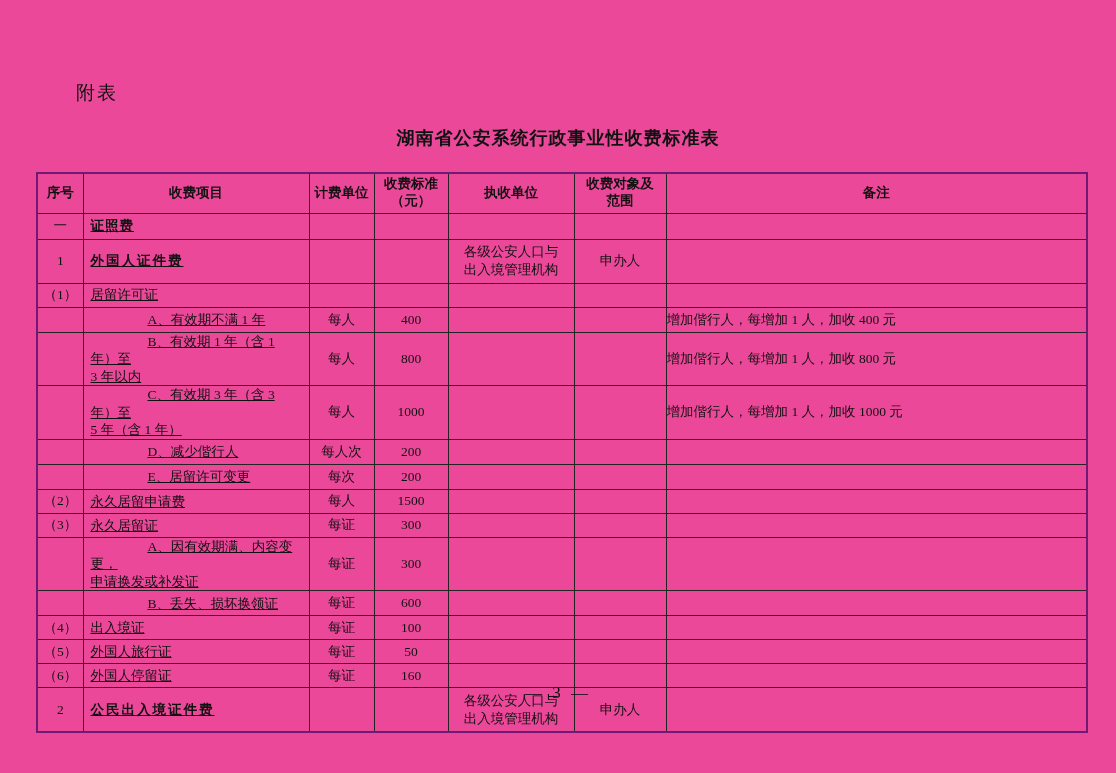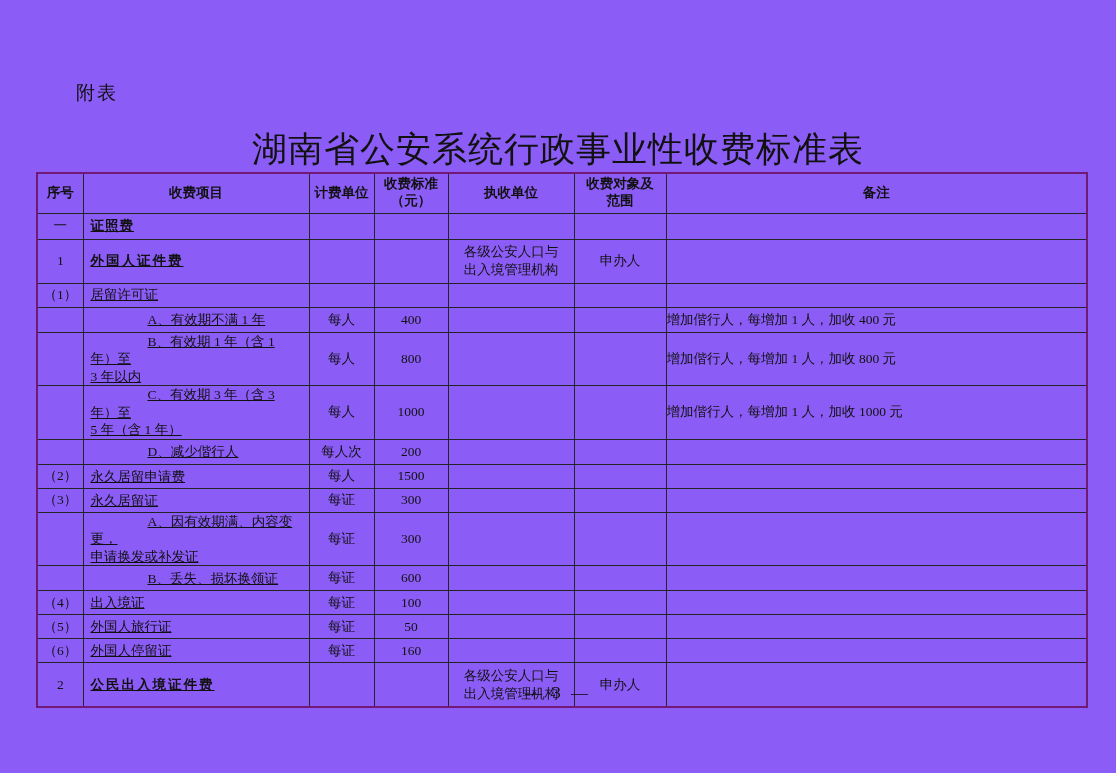--- a/index.html
+++ b/index.html
@@ -1,41 +1,41 @@
 <!DOCTYPE html>
 <html><head>
 <meta charset="utf-8">
 <style>
   * { margin: 0; padding: 0; box-sizing: border-box; }
   html, body { background: #e8e8e6; }
   .sheet {
     position: relative;
     width: 1116px;
     height: 773px;
-    background: #8b5cf6;
+    background: #ec4899;
     font-family: "Liberation Serif", "DejaVu Serif", serif;
     color: #111111;
     overflow: hidden;
   }
   .annotation {
     position: absolute;
     left: 76px;
     top: 80px;
     font-size: 19px;
     letter-spacing: 2px;
   }
   .doc-title {
     position: absolute;
     left: 0;
     top: 126px;
     width: 100%;
     text-align: center;
     font-family: "Liberation Sans", "DejaVu Sans", sans-serif;
-    font-weight: normal;
-    font-size: 35px;
+    font-weight: bold;
+    font-size: 18px;
     letter-spacing: 1px;
   }
   table.fee-table {
     position: absolute;
     left: 36px;
     top: 172px;
     width: 1052px;
     border-collapse: collapse;
     table-layout: fixed;
     border: 2px solid #701a75;
@@ -174,20 +174,29 @@
         </tr>
         <tr class="kind-sub">
           <td class="cell-no"></td>
           <td class="cell-item">D、减少偕行人</td>
           <td class="cell-unit">每人次</td>
           <td class="cell-fee">200</td>
           <td class="cell-agency"></td>
           <td class="cell-target"></td>
           <td class="cell-remark"></td>
         </tr>
+        <tr class="kind-sub">
+          <td class="cell-no"></td>
+          <td class="cell-item">E、居留许可变更</td>
+          <td class="cell-unit">每次</td>
+          <td class="cell-fee">200</td>
+          <td class="cell-agency"></td>
+          <td class="cell-target"></td>
+          <td class="cell-remark"></td>
+        </tr>
         <tr class="kind-item">
           <td class="cell-no">（2）</td>
           <td class="cell-item">永久居留申请费</td>
           <td class="cell-unit">每人</td>
           <td class="cell-fee">1500</td>
           <td class="cell-agency"></td>
           <td class="cell-target"></td>
           <td class="cell-remark"></td>
         </tr>
         <tr class="kind-item">

